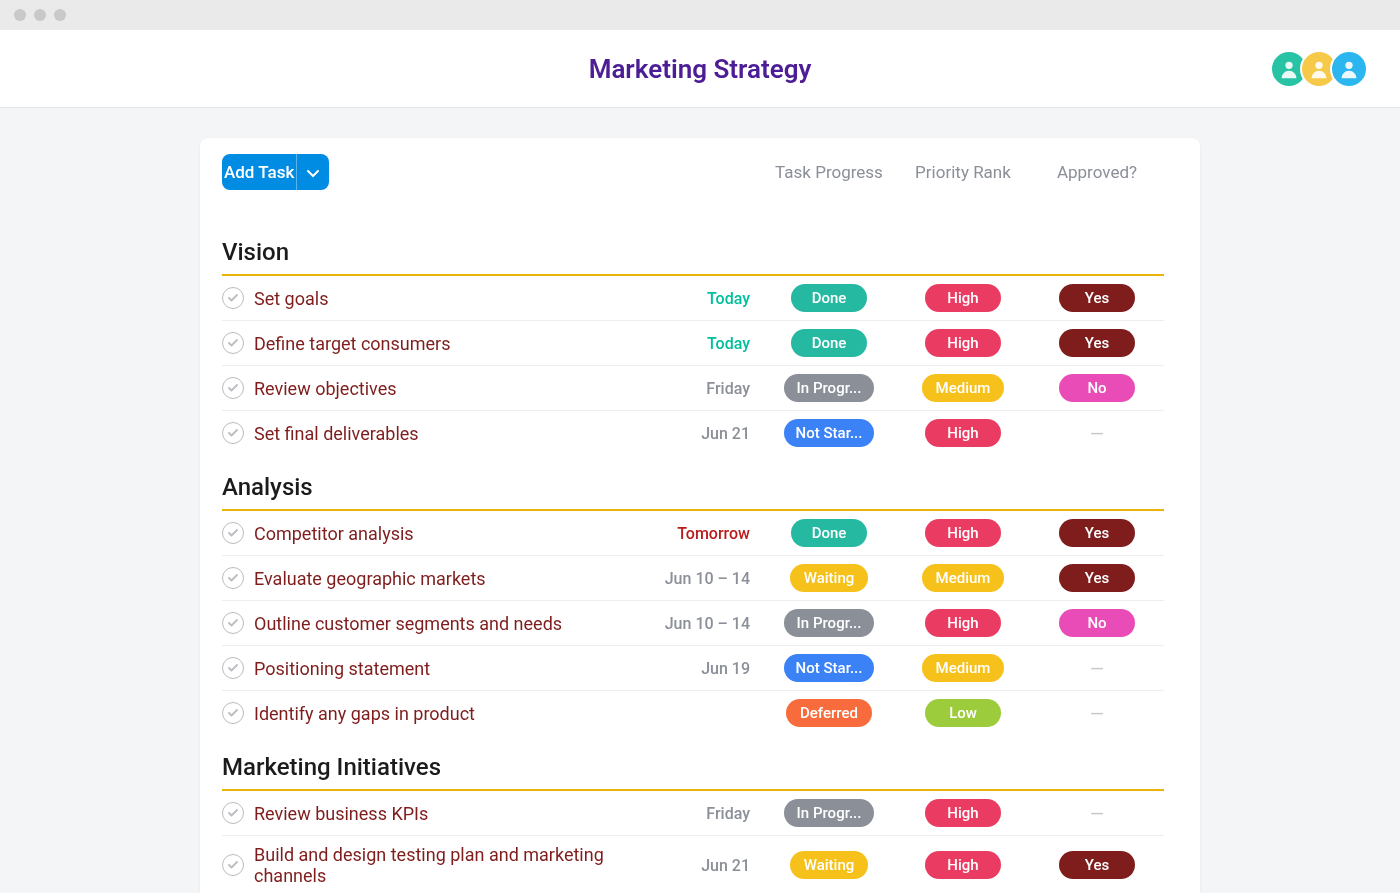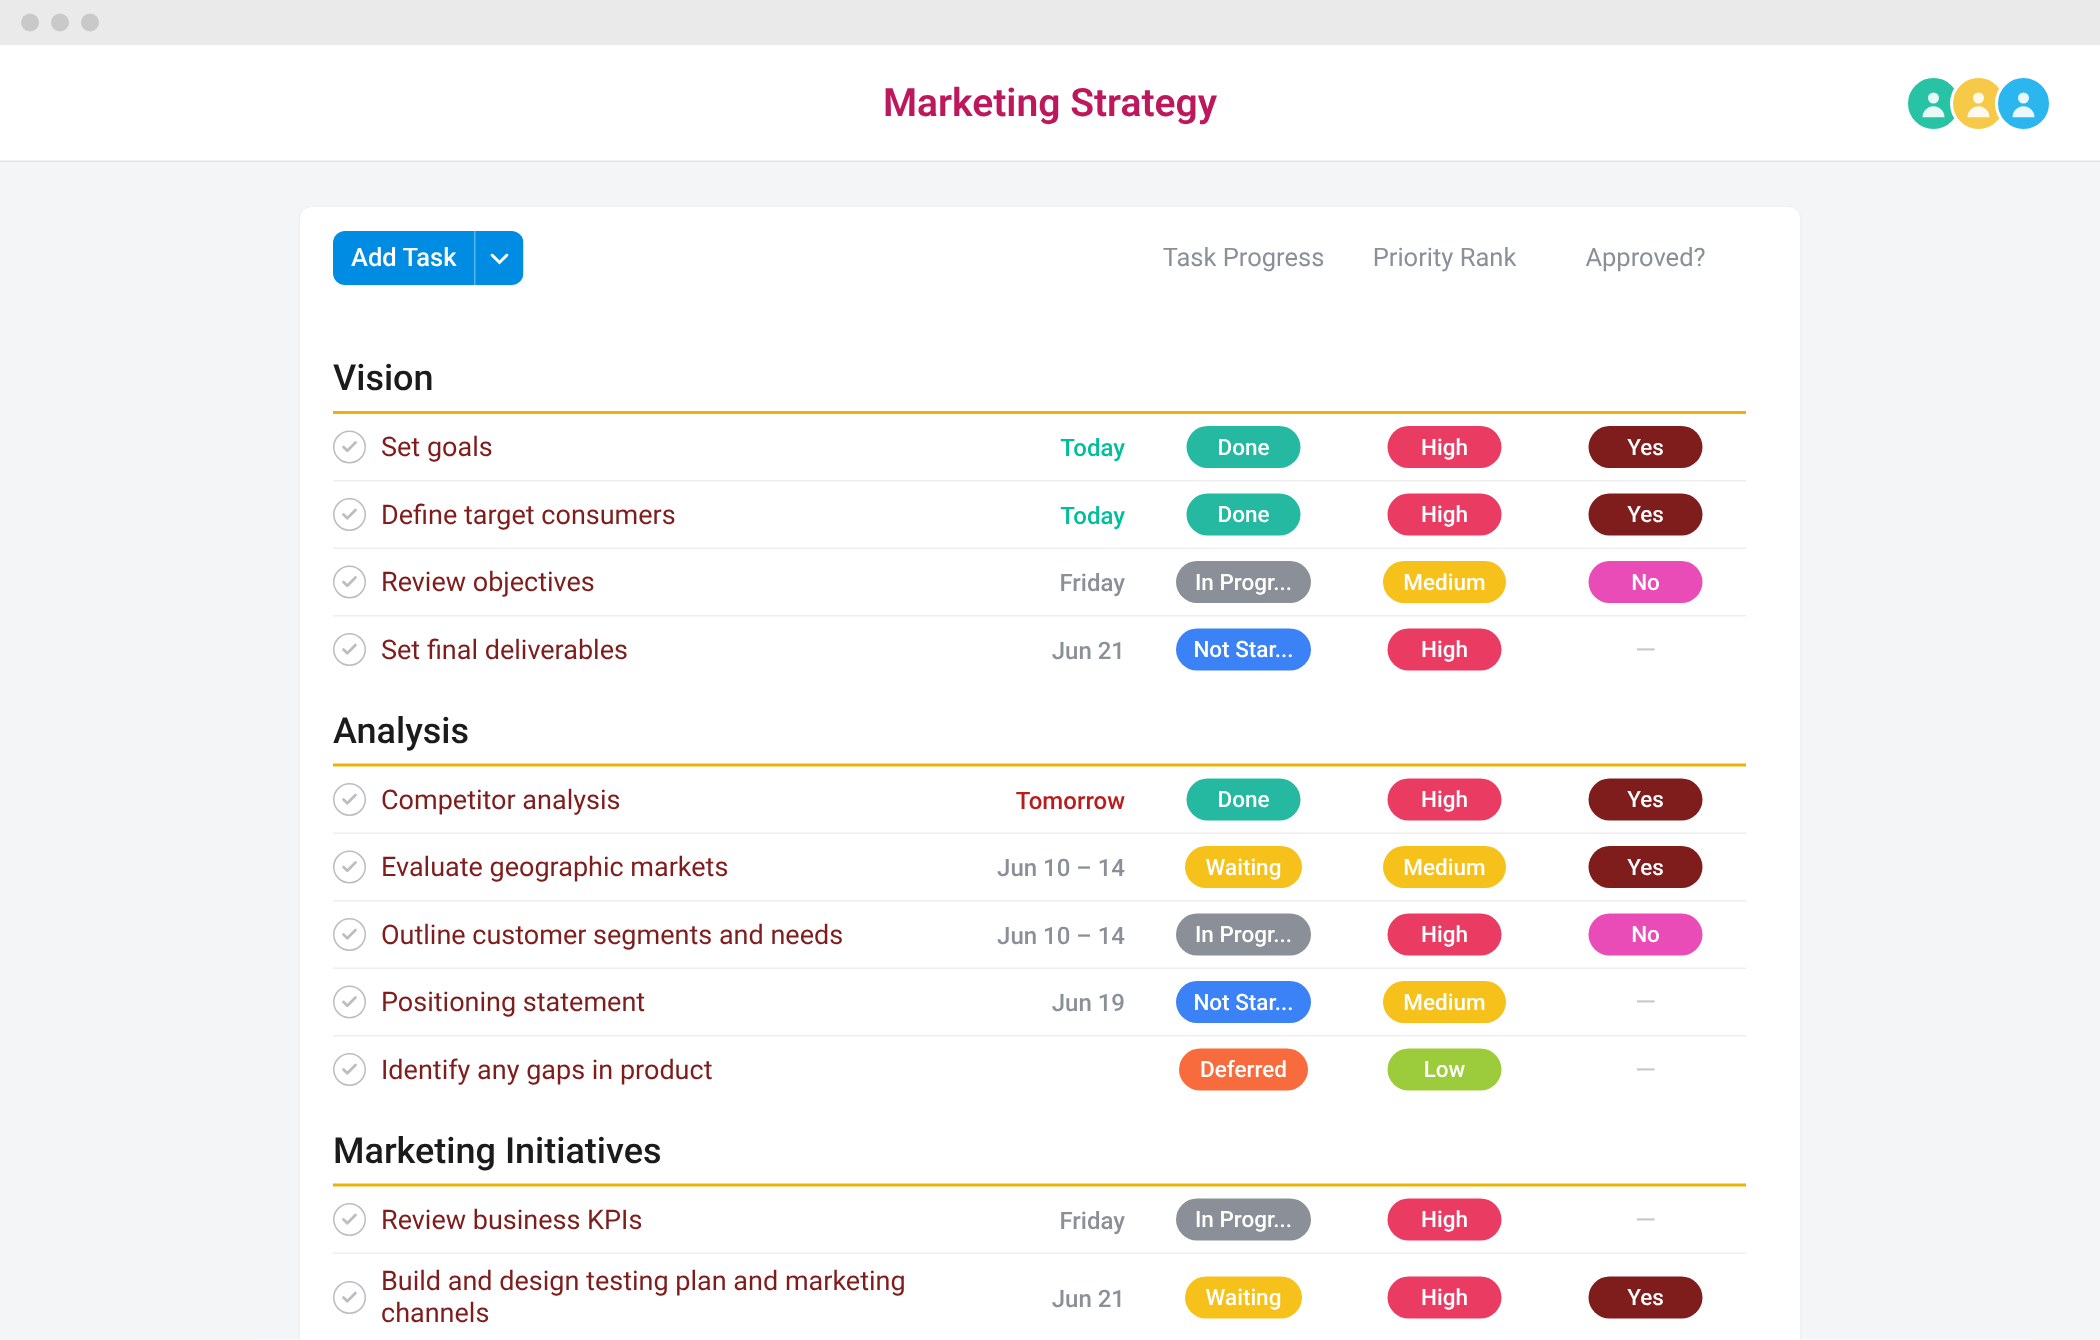--- a/index.html
+++ b/index.html
@@ -10,21 +10,21 @@
     height: 30px;
     background: #eaeaea;
     display: flex; align-items: center; padding-left: 14px; gap: 8px;
   }
   .chrome-dot { width: 12px; height: 12px; border-radius: 50%; background: #c9c9c9; }
 
   .header-bar {
     height: 78px; background: #fff; border-bottom: 1px solid #e4e4e7;
     display: flex; align-items: center; justify-content: center; position: relative;
   }
-  .header-title { font-size: 26px; font-weight: 600; color: #be185d; }
+  .header-title { font-size: 26px; font-weight: 600; color: #4c1d95; }
   .avatars { position: absolute; right: 32px; top: 50%; transform: translateY(-50%); display: flex; }
   .avatar {
     width: 38px; height: 38px; border-radius: 50%; border: 2px solid #fff;
     margin-left: -8px; display: flex; align-items: center; justify-content: center;
   }
   .avatar svg { width: 22px; height: 22px; }
 
   .board {
     width: 1000px; margin: 30px auto 0 auto; background: #fff; border-radius: 8px;
     box-shadow: 0 1px 3px rgba(0,0,0,0.06);
@@ -36,21 +36,21 @@
     display: grid;
     grid-template-columns: 1fr 134px 134px 134px;
     align-items: center;
     padding: 16px 36px 30px 22px;
   }
   .add-task-btn {
     display: inline-flex; border-radius: 8px; overflow: hidden;
     font-size: 17px; font-weight: 500; color: #fff;
     width: max-content;
   }
-  .add-task-main { background: #008ce3; padding: 8px 12px; }
+  .add-task-main { background: #008ce3; padding: 8px 2px; }
   .add-task-caret {
     background: #008ce3; padding: 8px 10px; border-left: 1px solid rgba(255,255,255,0.35);
     display:flex; align-items:center; justify-content:center;
   }
   .col-head { color: #8a8f98; font-size: 17px; text-align: center; }
 
   .section { padding: 0 36px 0 22px; }
   .section-title {
     font-size: 24px; font-weight: 500; color: #1b1b1b; padding: 18px 0 8px 0;
     border-bottom: 2px solid #eab308;

